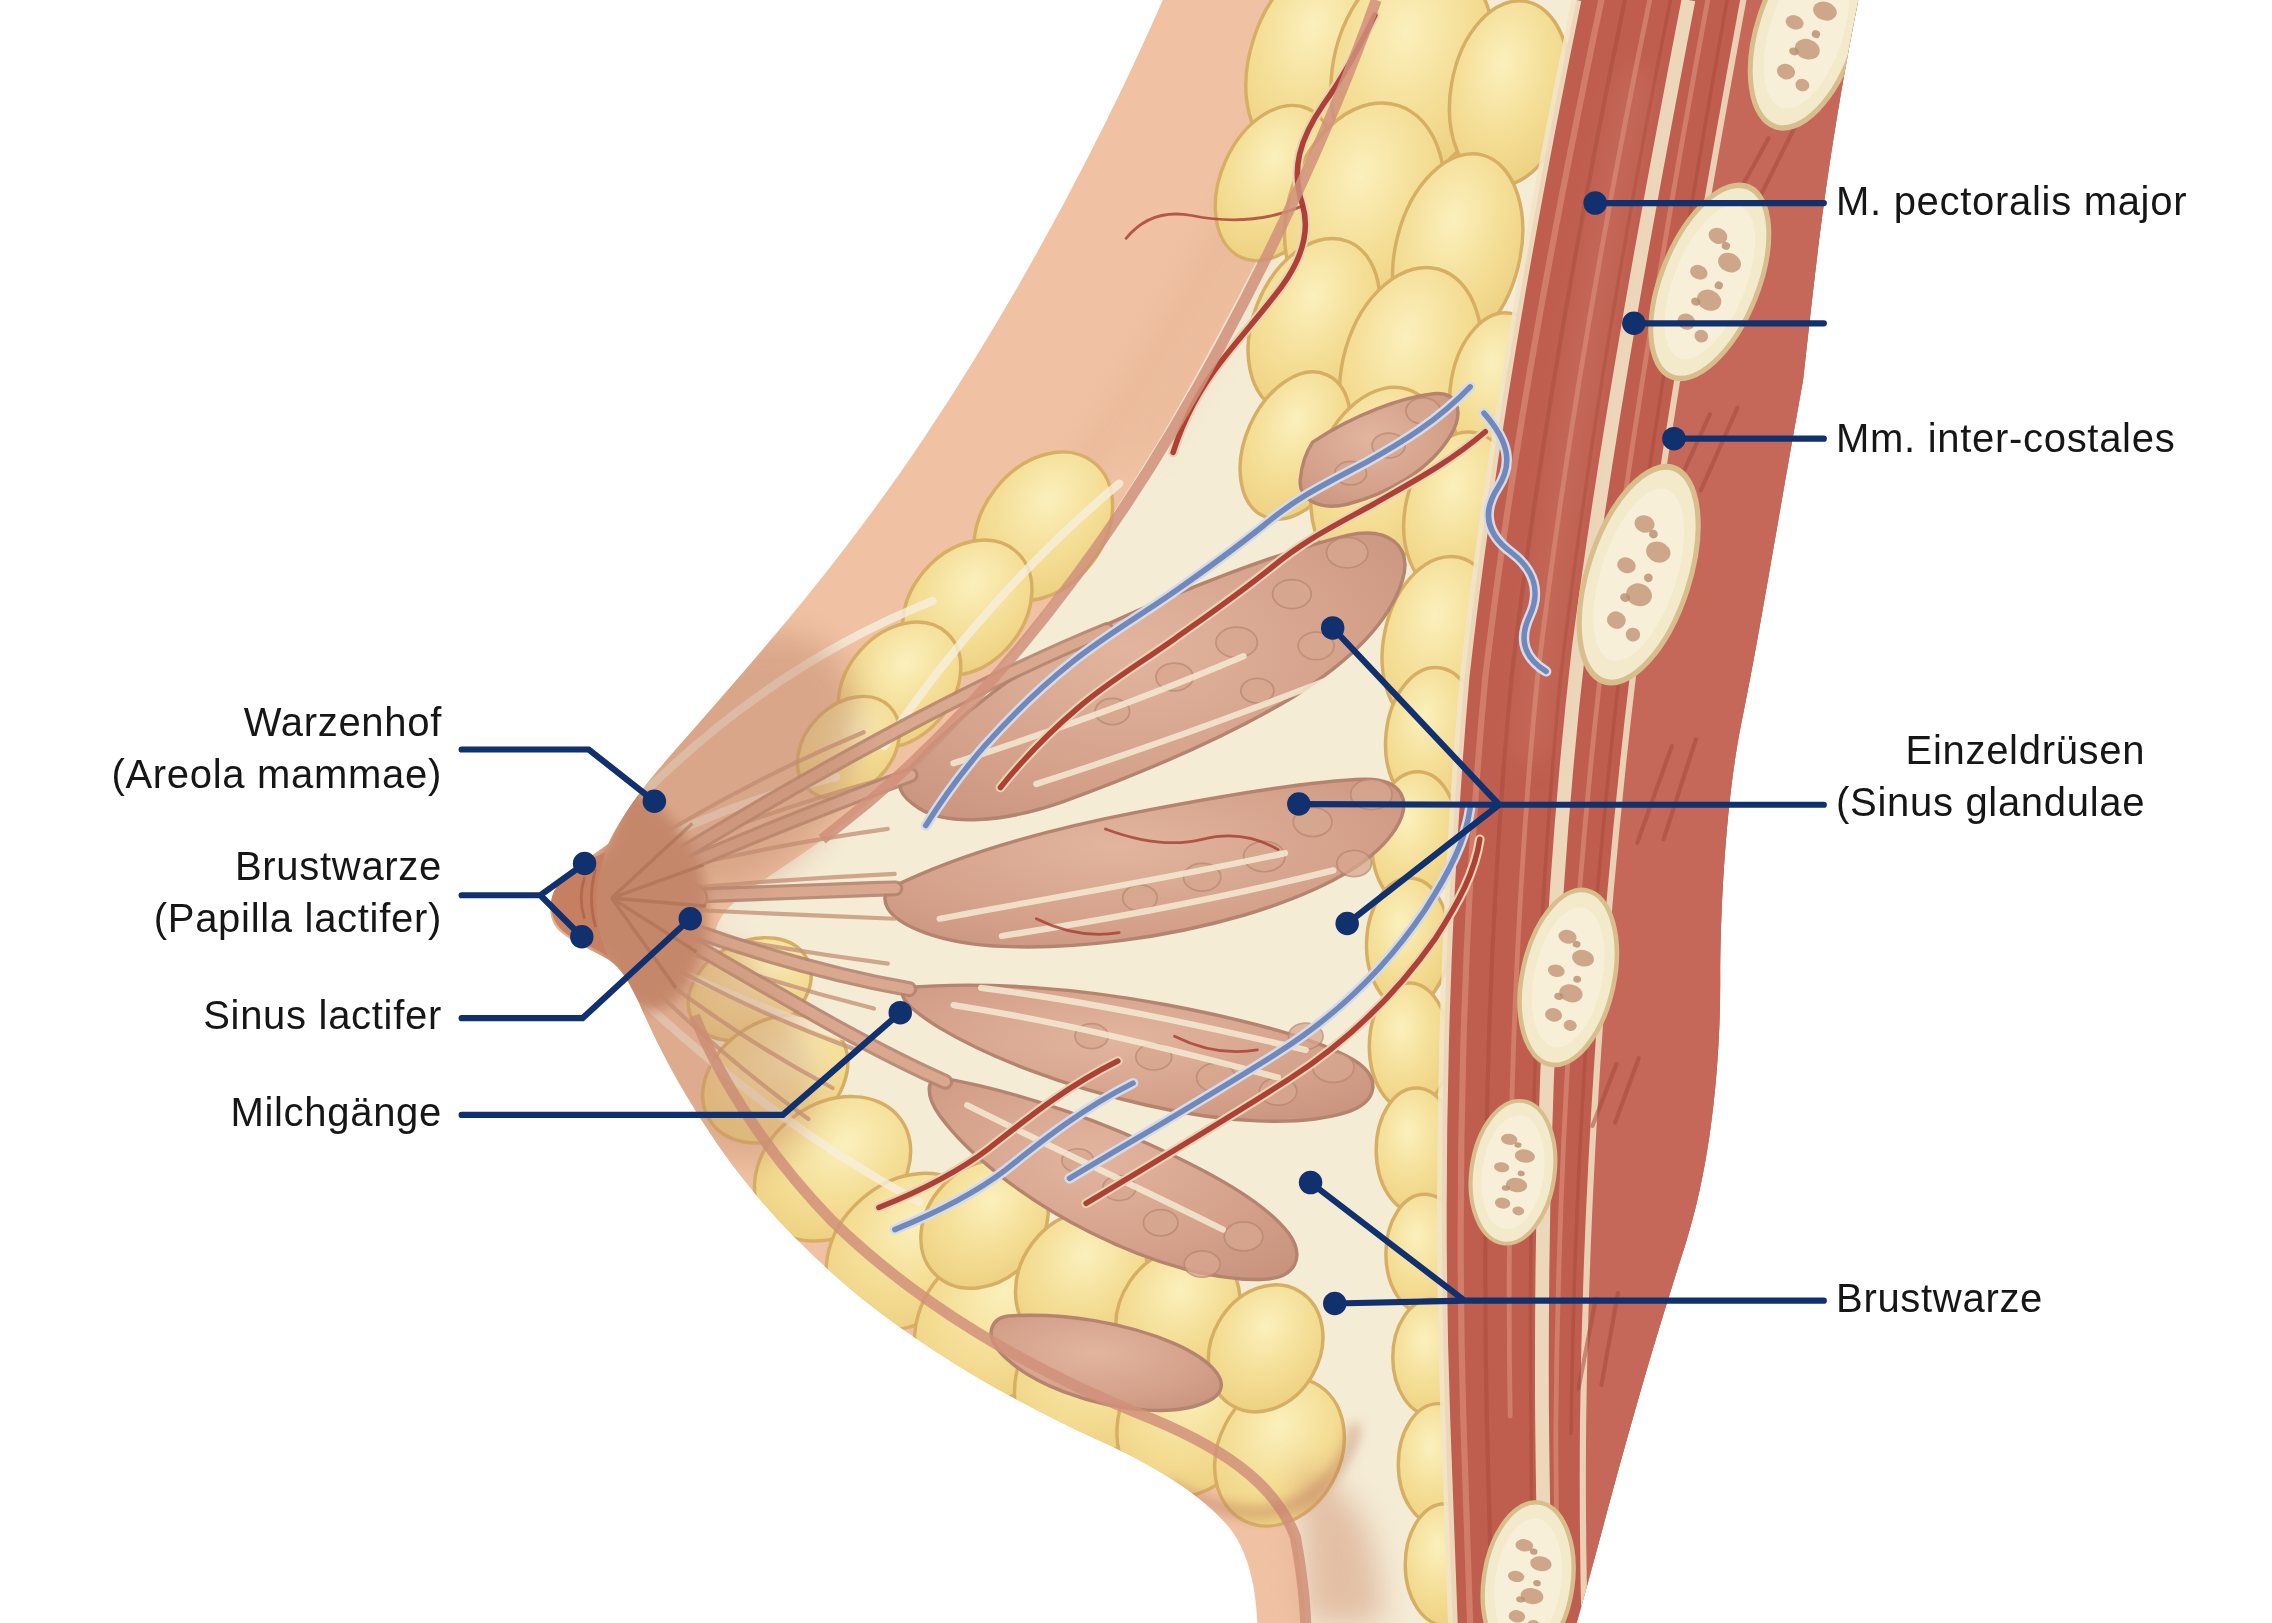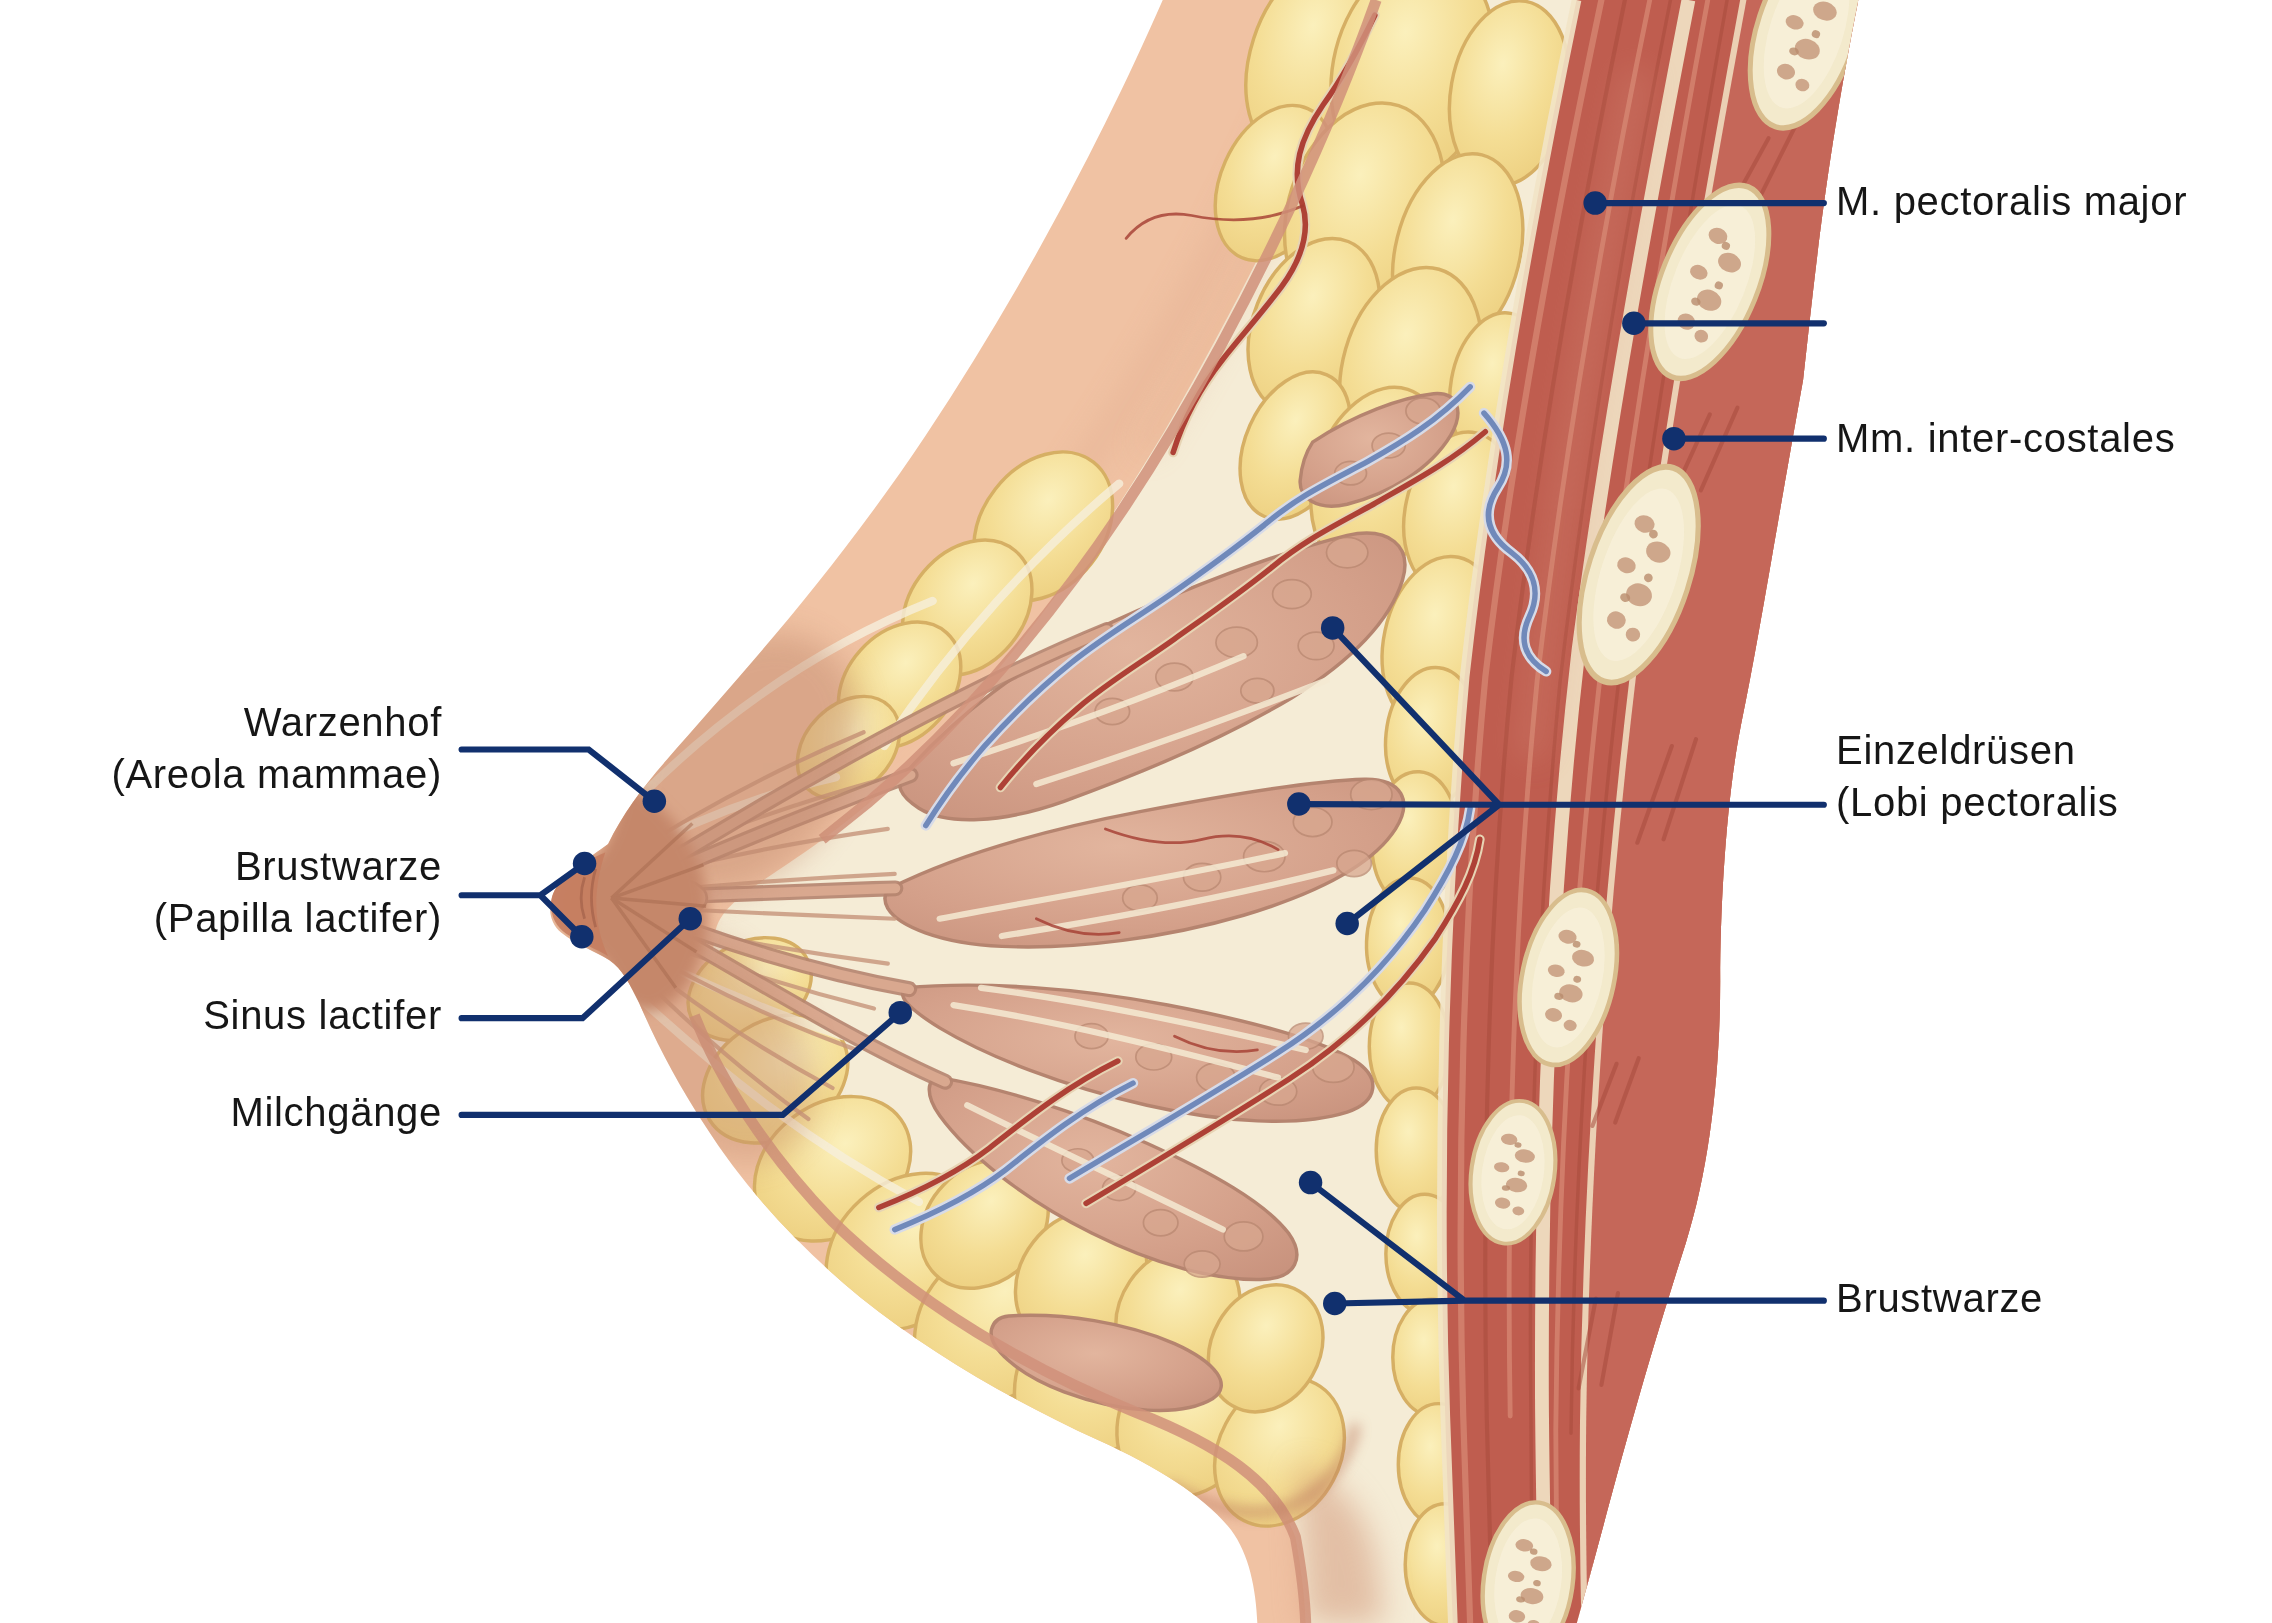--- a/index.html
+++ b/index.html
@@ -344,22 +344,22 @@
 </div>
 <div class="label left-col" style="top:1086px;">
   <div>Milchgänge</div>
 </div>
 <div class="label right-col" style="top:175px;">
   <div>M. pectoralis major</div>
 </div>
 <div class="label right-col" style="top:412px;">
   <div>Mm. inter-costales</div>
 </div>
-<div class="label right-col" style="top:724px;">
+<div class="label right-col" style="top:724px;text-align:right;">
   <div>Einzeldrüsen</div>
-  <div>(Lobi pectoralis</div>
+  <div>(Sinus glandulae</div>
 </div>
 <div class="label right-col" style="top:1272px;">
   <div>Brustwarze</div>
 </div>
 
 </div>
 
 
 </body></html>

